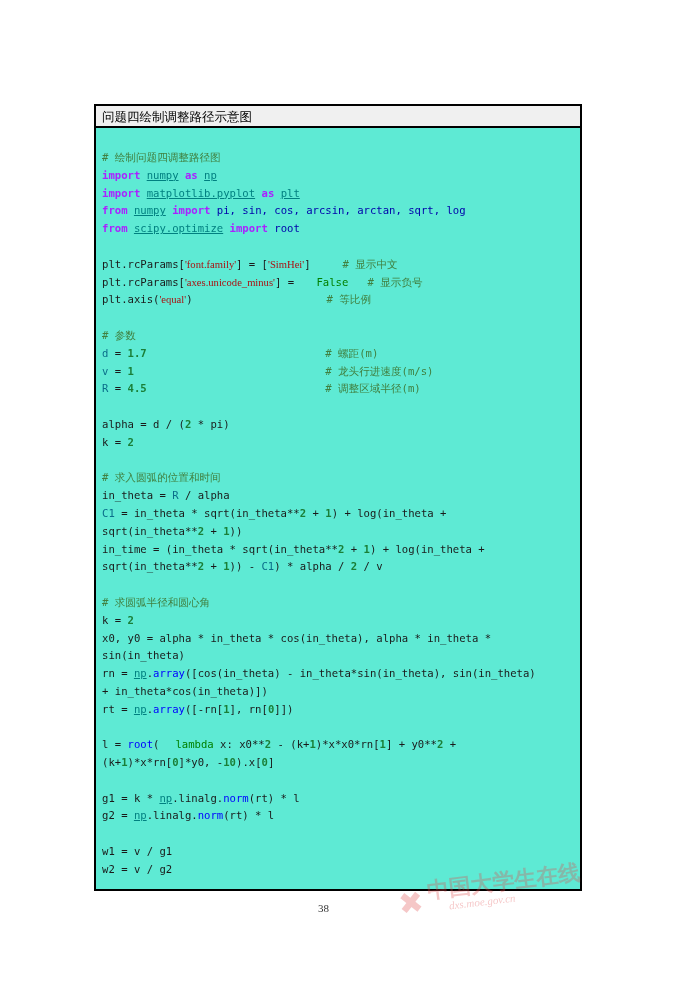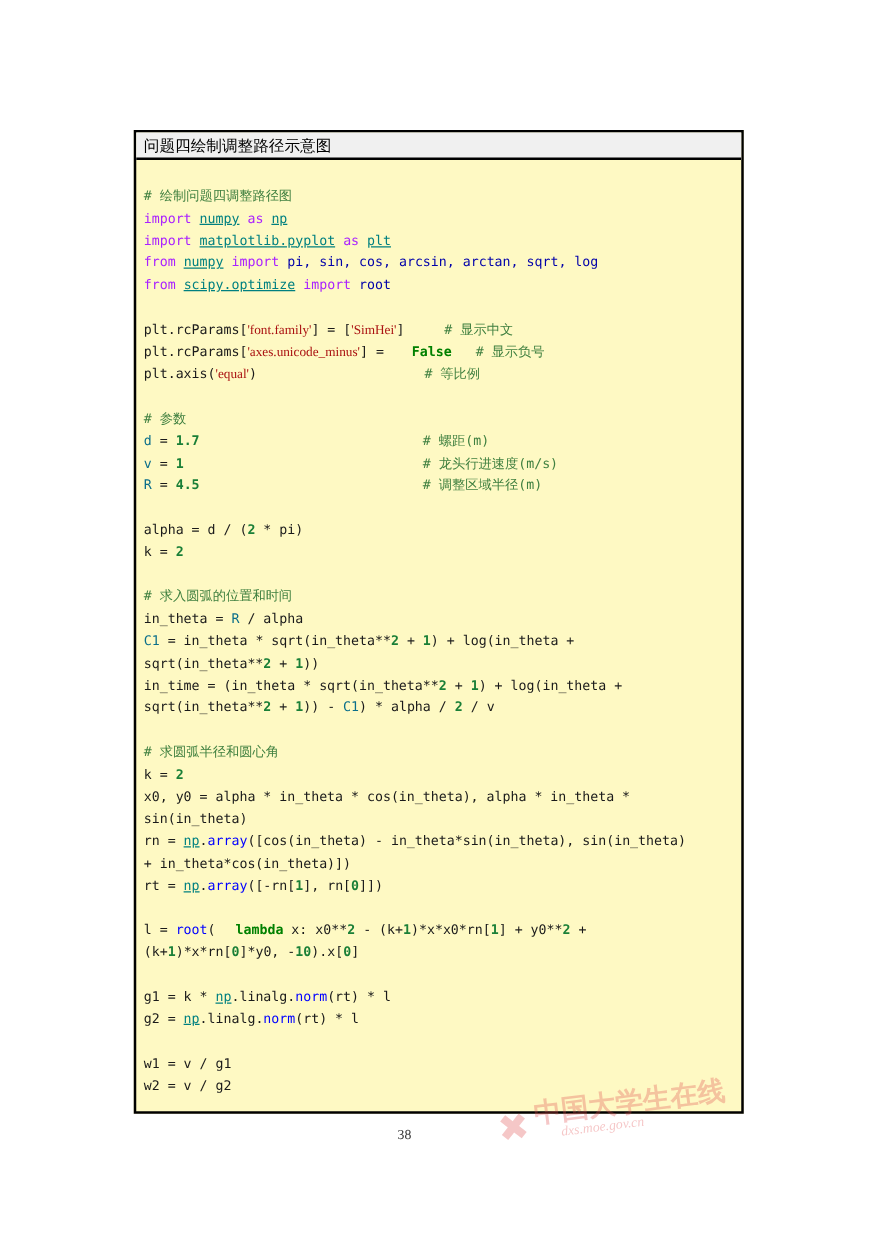--- a/index.html
+++ b/index.html
@@ -18,26 +18,26 @@
   #page {
     position: absolute;
     left: 0; top: 0;
     width: 700px;
     height: 989px;
   }
 
   
   #listing {
     position: absolute;
-    left: 107px;
+    left: 94px;
     top: 104px;
     width: 488px;
     border: 2px solid #000000;
     box-sizing: border-box;
-    background: #fef9c3;
+    background: #5eead4;
   }
 
   #listing-caption {
     height: 22px;
     line-height: 22px;
     background: #f0f0f0;
     border-bottom: 2px solid #000000;
     box-sizing: border-box;
     padding: 0 0 0 6px;
     font-family: "DejaVu Sans", "Liberation Sans", sans-serif;
@@ -60,22 +60,22 @@
 
   .ln {
     height: 17.8px;
     white-space: pre;
     overflow: visible;
   }
   .ln.blank { }
 
   
   .t-plain   { color: #1a1a1a; }
-  .t-kw      { color: #aa22ff; font-weight: normal; }      
-  .t-kw2     { color: #008000; font-weight: bold; padding-left: 16px; }      
+  .t-kw      { color: #aa22ff; font-weight: bold; }      
+  .t-kw2     { color: #008000; font-weight: normal; padding-left: 16px; }      
   .t-name    { color: #0000aa; }                          
   .t-builtin { color: #008080; text-decoration: underline; }                          
   .t-fn      { color: #0000ff; }
   .t-num     { color: #1a7f37; font-weight: bold; text-align: center; }      
   .t-str     { color: #aa1111; font-family: Liberation Serif, serif; }                          
   .t-cmt     { color: #408040; font-style: normal; }
   .t-var     { color: #0a6e8a; }
 
   
   #page-number {

